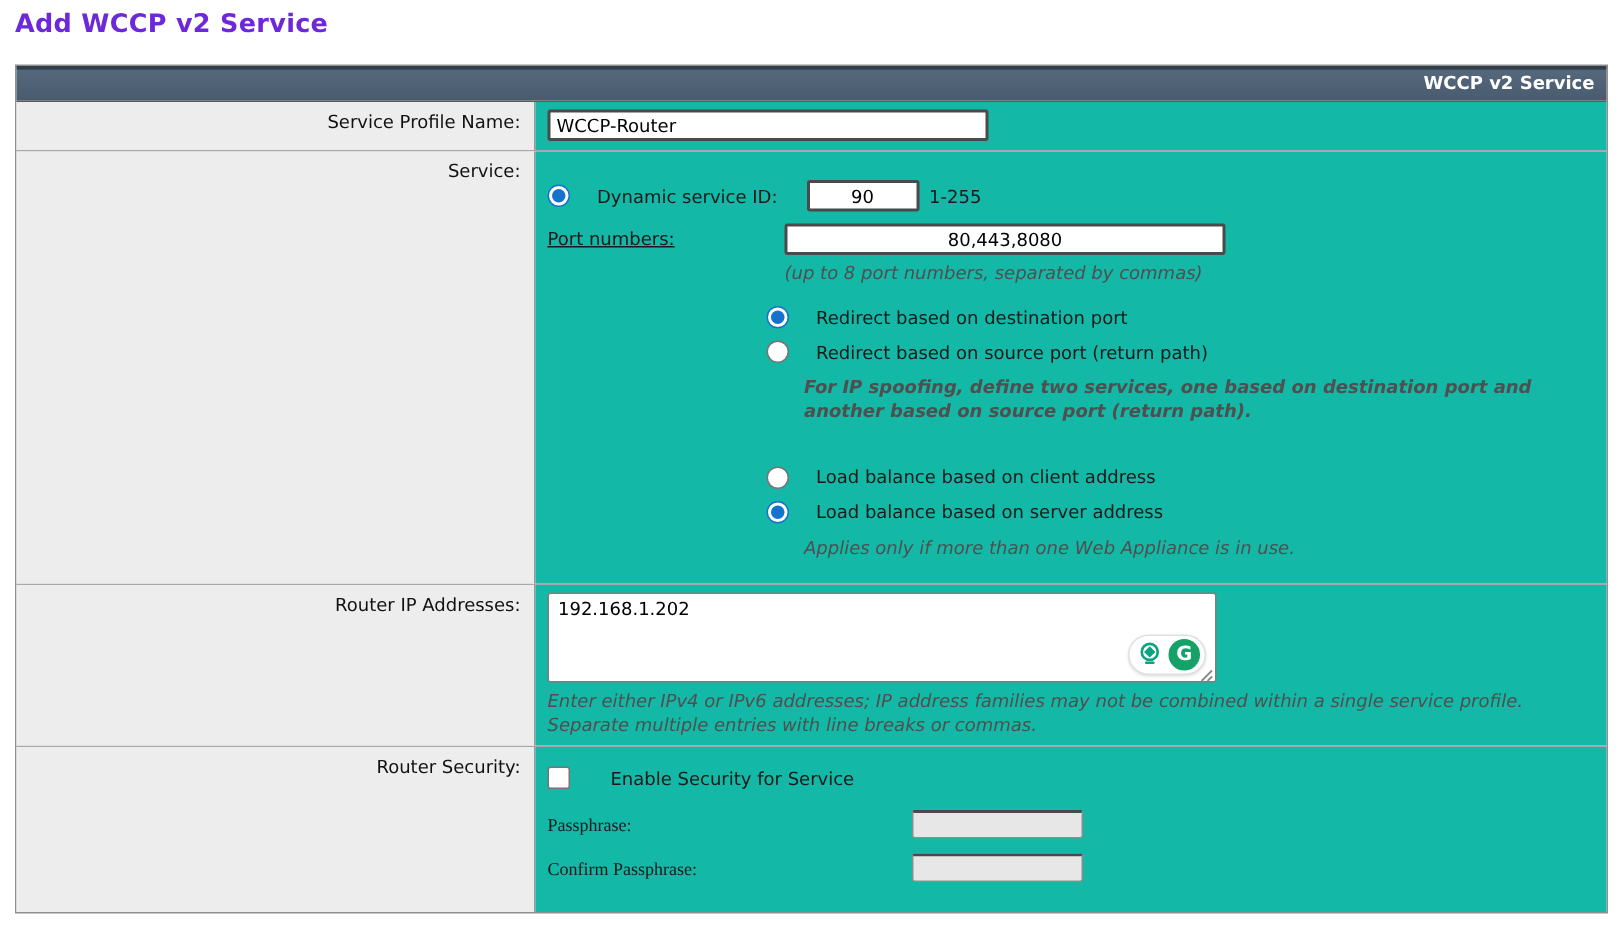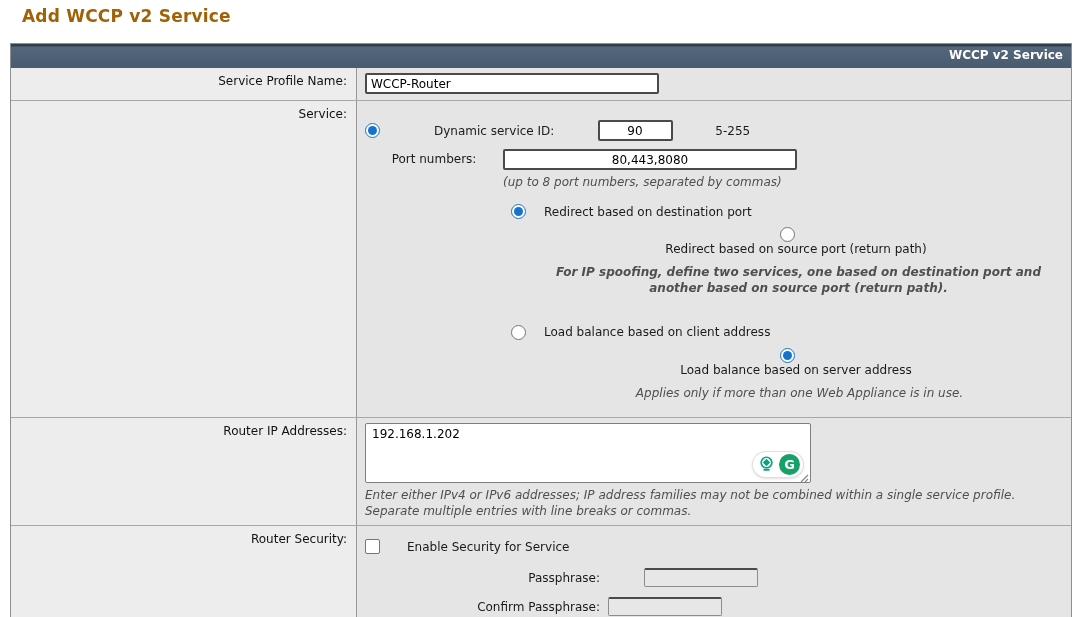--- a/index.html
+++ b/index.html
@@ -2,38 +2,38 @@
 <html><head>
 <meta charset="utf-8">
 <style>
   html,body{margin:0;padding:0;}
   body{
     width:1082px;min-height:617px;background:#fff;
     font-family:"DejaVu Sans","Liberation Sans",sans-serif;
     font-size:12px;color:#1a1a1a;
   }
   h1{
-    margin:6px 0 0 22px;font-size:17px;font-weight:bold;color:#a16207;
+    margin:6px 0 0 10px;font-size:17px;font-weight:bold;color:#6d28d9;
     letter-spacing:.2px;
   }
   .panel{
     margin:17px 10px 8px 10px;border:1px solid #8f8f8f;background:#fff;
   }
   .panel-header{
     background:linear-gradient(180deg,#303f4e 0,#303f4e 2px,#55687b 3px,#495c6f 100%);
     color:#fff;font-weight:bold;font-size:12px;
     padding:4px 8px 5px 8px;border-bottom:1px solid #5a5a5a;text-align:right;
   }
   .row{display:flex;align-items:stretch;}
   .row + .row{border-top:1px solid #a8a8a8;}
   .cell-left{
     width:346px;flex:0 0 346px;background:#ededed;border-right:1px solid #979797;
     text-align:right;padding:6px 9px 6px 6px;box-sizing:border-box;
   }
-  .cell-right{flex:1;background:#e5e5e5;padding:5px 8px 6px 8px;box-sizing:border-box;}
+  .cell-right{flex:1;background:#14b8a6;padding:5px 8px 6px 8px;box-sizing:border-box;}
   .lbl{font-size:12px;color:#111;}
   .ti{
     font-family:"DejaVu Sans","Liberation Sans",sans-serif;font-size:12px;
     border:2px solid #4a4a4a;border-radius:2px;background:#fff;color:#000;
     height:15px;padding:1px 4px;box-sizing:content-box;
   }
   .w290{width:282px;}
   .w44{width:40px;}
   .w288{width:282px;text-align:center;}
   .ti-disabled{
@@ -52,25 +52,25 @@
   }
   .checkbox{
     width:13px;height:13px;border:1px solid #757575;border-radius:2px;
     background:#fff;display:inline-block;flex:0 0 13px;
   }
   .opt-label{margin-left:18px;}
   .note{
     font-style:italic;color:#4f4f4f;margin-top:4px;line-height:1.35;
   }
   .sub-row{display:flex;align-items:flex-start;}
-  .sub-label{width:138px;flex:0 0 138px;text-align:center;margin-right:0;padding-top:3px;}
-  .sub-label-wide{width:235px;flex:0 0 235px;text-align:right;margin-right:8px;padding-top:3px;}
-  .indent146{margin-left:146px;text-align:center;}
-  .mt8{margin-top:8px;}  .mt10{margin-top:10px;} .mt14{margin-top:14px;gap:36px;} .mt28{margin-top:28px;}
-  .gap8 > * + *{margin-top:8px;flex-direction:column;}
+  .sub-label{width:138px;flex:0 0 138px;text-align:left;margin-right:20px;padding-top:3px;text-decoration:underline;}
+  .sub-label-wide{width:235px;flex:0 0 235px;text-align:left;margin-right:8px;padding-top:3px;font-family:Liberation Serif, serif;}
+  .indent146{margin-left:146px;}
+  .mt8{margin-top:8px;}  .mt10{margin-top:10px;} .mt14{margin-top:14px;} .mt28{margin-top:28px;}
+  .gap8 > * + *{margin-top:8px;}
   .ip-box{
     position:relative;width:432px;height:52px;border:1px solid #7f7f7f;
     border-radius:2px;background:#fff;padding:3px 6px;box-sizing:content-box;
   }
   .ip-text{font-size:12px;color:#000;}
   .gram-pill{
     position:absolute;right:7px;bottom:5px;display:flex;align-items:center;gap:2px;
     background:#fff;border-radius:15px;padding:2px 3px;
     box-shadow:0 0 0 1px #e0e0e0,0 1px 3px rgba(0,0,0,.25);
   }
@@ -102,22 +102,22 @@
   <div class="row">
     <div class="cell-left">
       <span class="lbl">Service:</span>
     </div>
     <div class="cell-right svc-bottom-pad">
 
 
       <div class="opt-line mt14">
         <span class="radio" data-checked="true"></span>
         <span class="opt-label">Dynamic service ID:</span>
-        <input type="text" class="ti w44" style="margin-left: 8px; padding-left: 27px;" value="90">
-        <span class="range-hint">5-255</span>
+        <input type="text" class="ti w44" style="margin-left: 20px; padding-left: 27px;" value="90">
+        <span class="range-hint">1-255</span>
       </div>
 
       <div class="sub-row mt8">
         <span class="sub-label">Port numbers:</span>
         <div>
           <input type="text" class="ti w288" value="80,443,8080" style="">
           <div class="note">(up to 8 port numbers, separated by commas)</div>
         </div>
       </div>
 

